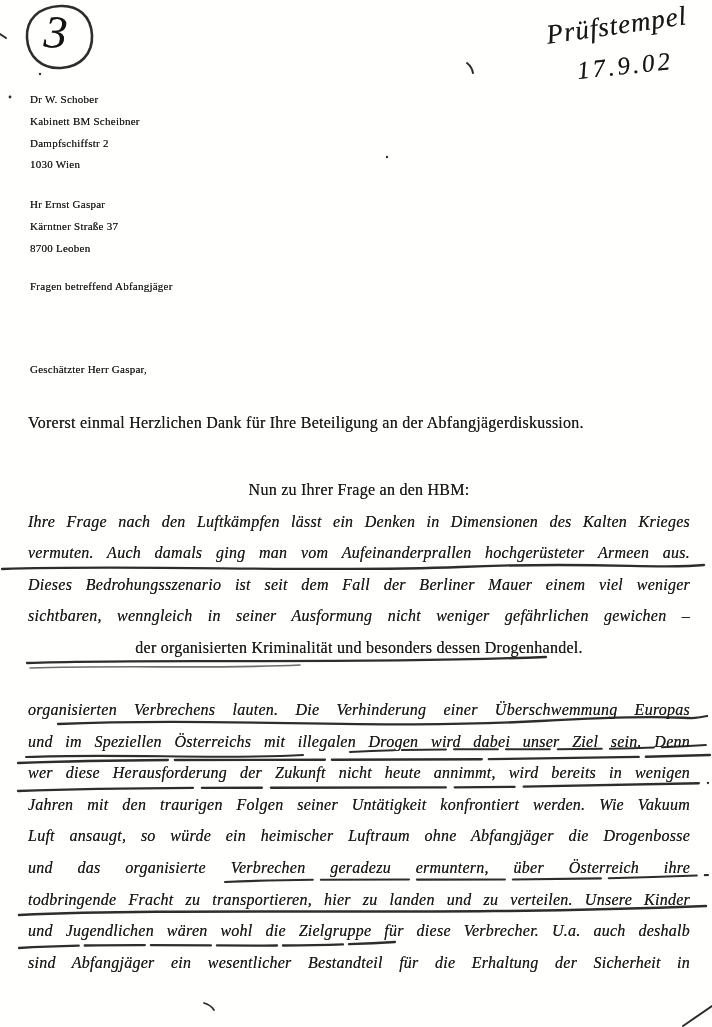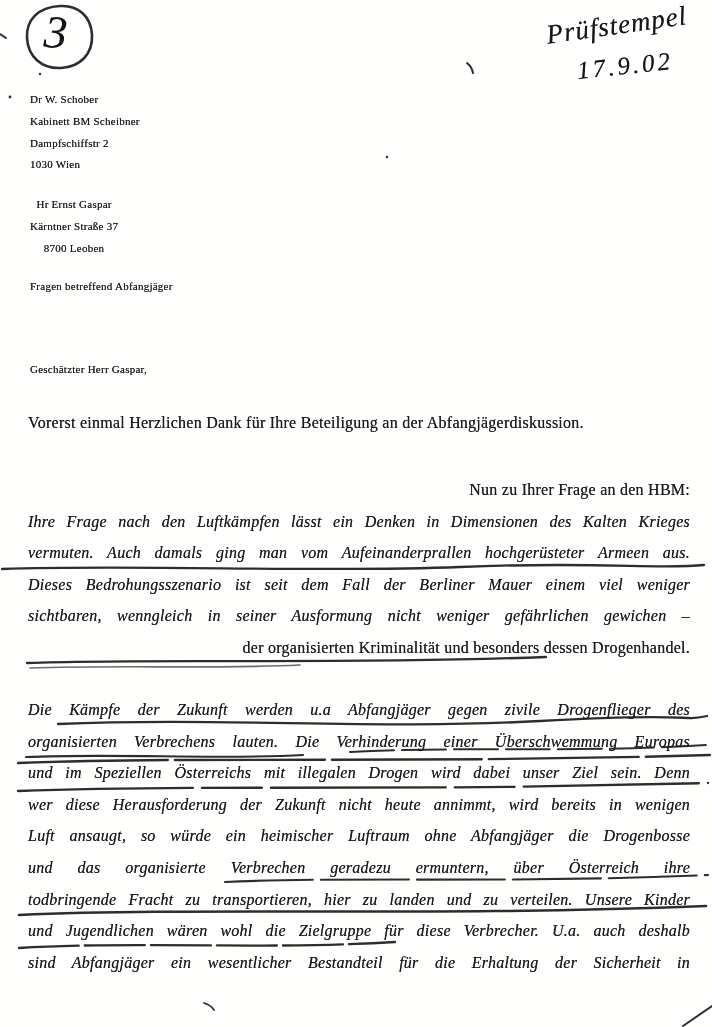--- a/index.html
+++ b/index.html
@@ -6,21 +6,21 @@
   .page{
     position:relative;width:712px;height:1027px;background:#fffffe;
     font-family:"Liberation Serif",serif;color:#1b1b1b;overflow:hidden;
     margin:0 auto;
   }
   .txt{position:absolute;letter-spacing:.25px;text-shadow:0 0 .6px rgba(10,10,10,.75);}
   .addr{font-size:11px;line-height:21.8px;}
   .body-block{left:28px;width:662px;font-size:16px;}
   .bl{height:31.6px;line-height:31.6px;overflow:hidden;}
   .jl{text-align:justify;text-align-last:justify;font-style:italic;}
-  .ll{text-align:right;}
+  .ll{text-align:center;}
   
   .hw{position:absolute;font-style:italic;color:#161616;letter-spacing:1px;
       text-shadow:0 0 .5px rgba(0,0,0,.6);}
   .hw-note{left:546px;top:10px;font-size:27px;transform:rotate(-8deg);}
   .hw-date{left:577px;top:52px;font-size:25px;transform:rotate(-6deg);letter-spacing:3px;}
   .pagenum{position:absolute;left:44px;top:6px;width:36px;height:60px;
       font-size:46px;font-style:italic;transform:rotate(4deg);
       color:#141414;text-shadow:0 0 .5px rgba(0,0,0,.6);}
   .ink-overlay{position:absolute;left:0;top:0;pointer-events:none;z-index:3;}
 </style>
@@ -34,21 +34,21 @@
   <div class="hw hw-note">Prüfstempel</div>
   <div class="hw hw-date">17.9.02</div>
 
   <div class="txt addr" style="left:30px;top:89px;">
     <div>Dr W. Schober</div>
     <div>Kabinett BM Scheibner</div>
     <div>Dampfschiffstr 2</div>
     <div>1030 Wien</div>
   </div>
 
-  <div class="txt addr" style="left:30px;top:194px;text-align:center;">
+  <div class="txt addr" style="left:30px;top:194px;">
     <div>Hr Ernst Gaspar</div>
     <div>Kärntner Straße 37</div>
     <div>8700 Leoben</div>
   </div>
 
   <div class="txt addr" style="left:30px;top:276px;">Fragen betreffend Abfangjäger</div>
 
   <div class="txt addr" style="left:30px;top:359px;">Geschätzter Herr Gaspar,</div>
 
   <div class="txt body-block" style="top:414px;font-size:16px;">Vorerst einmal Herzlichen Dank für Ihre Beteiligung an der Abfangjägerdiskussion.</div>
@@ -56,24 +56,24 @@
   <div class="txt body-block" style="top:474px;">
     <div class="bl ll">Nun zu Ihrer Frage an den HBM:</div>
     <div class="bl jl">Ihre Frage nach den Luftkämpfen lässt ein Denken in Dimensionen des Kalten Krieges</div>
     <div class="bl jl">vermuten. Auch damals ging man vom Aufeinanderprallen hochgerüsteter Armeen aus.</div>
     <div class="bl jl">Dieses Bedrohungsszenario ist seit dem Fall der Berliner Mauer einem viel weniger</div>
     <div class="bl jl">sichtbaren, wenngleich in seiner Ausformung nicht weniger gefährlichen gewichen –</div>
     <div class="bl ll">der organisierten Kriminalität und besonders dessen Drogenhandel.</div>
   </div>
 
   <div class="txt body-block" style="top:694px;">
-    <div class="bl jl">Die Kämpfe der Zukunft werden u.a Abfangjäger gegen zivile Drogenflieger des</div>
     <div class="bl jl">organisierten Verbrechens lauten. Die Verhinderung einer Überschwemmung Europas</div>
     <div class="bl jl">und im Speziellen Österreichs mit illegalen Drogen wird dabei unser Ziel sein. Denn</div>
     <div class="bl jl">wer diese Herausforderung der Zukunft nicht heute annimmt, wird bereits in wenigen</div>
+    <div class="bl jl">Jahren mit den traurigen Folgen seiner Untätigkeit konfrontiert werden. Wie Vakuum</div>
     <div class="bl jl">Luft ansaugt, so würde ein heimischer Luftraum ohne Abfangjäger die Drogenbosse</div>
     <div class="bl jl">und das organisierte Verbrechen geradezu ermuntern, über Österreich ihre</div>
     <div class="bl jl">todbringende Fracht zu transportieren, hier zu landen und zu verteilen. Unsere Kinder</div>
     <div class="bl jl">und Jugendlichen wären wohl die Zielgruppe für diese Verbrecher. U.a. auch deshalb</div>
     <div class="bl jl">sind Abfangjäger ein wesentlicher Bestandteil für die Erhaltung der Sicherheit in</div>
   </div>
 
   <svg class="ink-overlay" width="712" height="1027" viewBox="0 0 712 1027">
     <g stroke="#1c1c1c" fill="none" stroke-linecap="round" opacity="0.92">
 

